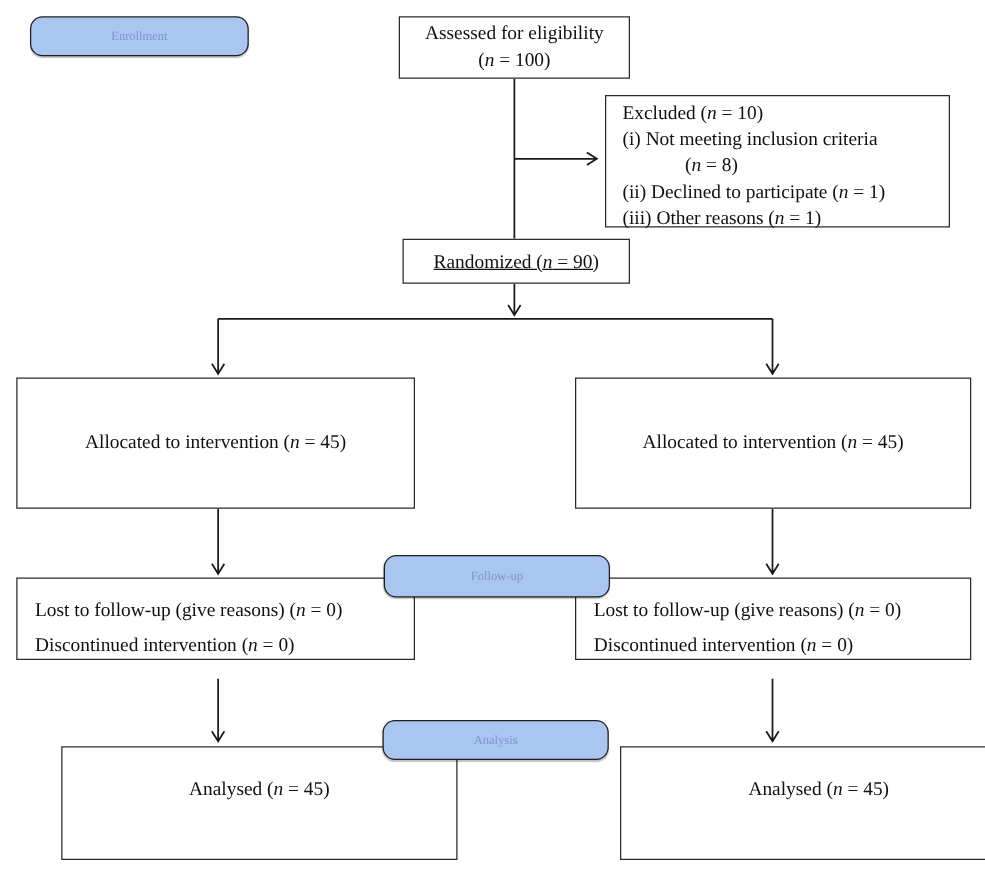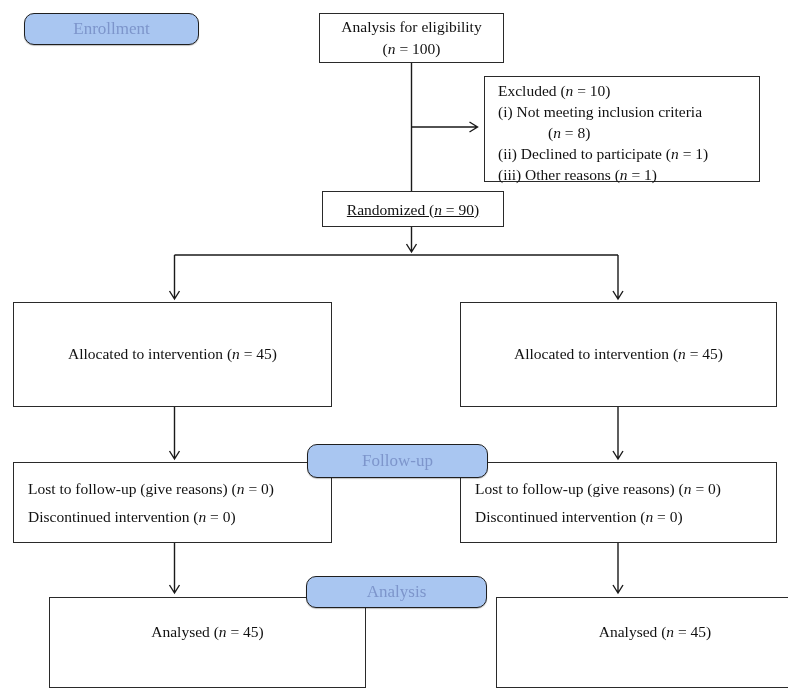--- a/index.html
+++ b/index.html
@@ -24,32 +24,32 @@
   .center{display:flex;flex-direction:column;align-items:center;justify-content:center;text-align:center;text-decoration:underline;}
   .topcenter{display:flex;flex-direction:column;align-items:center;text-align:center;}
   .pill{
     position:absolute;
     background:#a9c6f1;
     border:1.6px solid #1f1f1f;
     border-radius:10px;
     box-sizing:border-box;
     display:flex;align-items:center;justify-content:center;
     color:#7d95cb;
-    font-size:17px;
+    font-size:10px;
     z-index:3;
     box-shadow:0 1px 1px rgba(0,0,0,0.25);
   }
   .assessed{left:319px;top:13px;width:185px;height:50px;padding-top:2px;line-height:22px;}
   .excluded{left:484px;top:76px;width:276px;height:106px;padding:3px 8px 16px 13px;line-height:21px;}
   .excluded .indent{padding-left:50px;}
   .randomized{left:322px;top:191px;width:182px;height:36px;}
   .alloc{top:302px;height:105px;padding-top:40px;}
   .alloc-l{left:13px;width:319px;}
   .alloc-r{left:460px;width:317px;}
-  .fup{top:462px;height:81px;padding:12px 8px 0 14px;line-height:28px;}
+  .fup{top:462px;height:66px;padding:12px 8px 0 14px;line-height:28px;}
   .fup-l{left:13px;width:319px;}
   .fup-r{left:460px;width:317px;}
   .ana{top:597px;height:91px;padding-top:23px;margin-left:36px;}
   .ana-l{left:13px;width:317px;}
   .ana-r{left:460px;width:318px;}
   .pill-enroll{left:24px;top:13px;width:175px;height:32px;}
   .pill-alloc{left:307px;top:280px;width:181px;height:33px;}
   .pill-fup{left:307px;top:444px;width:181px;height:34px;}
   .pill-ana{left:306px;top:576px;width:181px;height:32px;}
 </style>
@@ -81,21 +81,21 @@
     <span class="tx">Enrollment</span>
   </div>
   <div class="pill pill-fup">
     <span class="tx">Follow-up</span>
   </div>
   <div class="pill pill-ana">
     <span class="tx">Analysis</span>
   </div>
 
   <div class="fbox assessed topcenter">
-    <span class="tx">Analysis for eligibility</span>
+    <span class="tx">Assessed for eligibility</span>
     <span class="tx">(<i>n</i> = 100)</span>
   </div>
 
   <div class="fbox excluded">
     <div class="tx">Excluded (<i>n</i> = 10)</div>
     <div class="tx">(i) Not meeting inclusion criteria</div>
     <div class="tx indent">(<i>n</i> = 8)</div>
     <div class="tx">(ii) Declined to participate (<i>n</i> = 1)</div>
     <div class="tx">(iii) Other reasons (<i>n</i> = 1)</div>
   </div>

